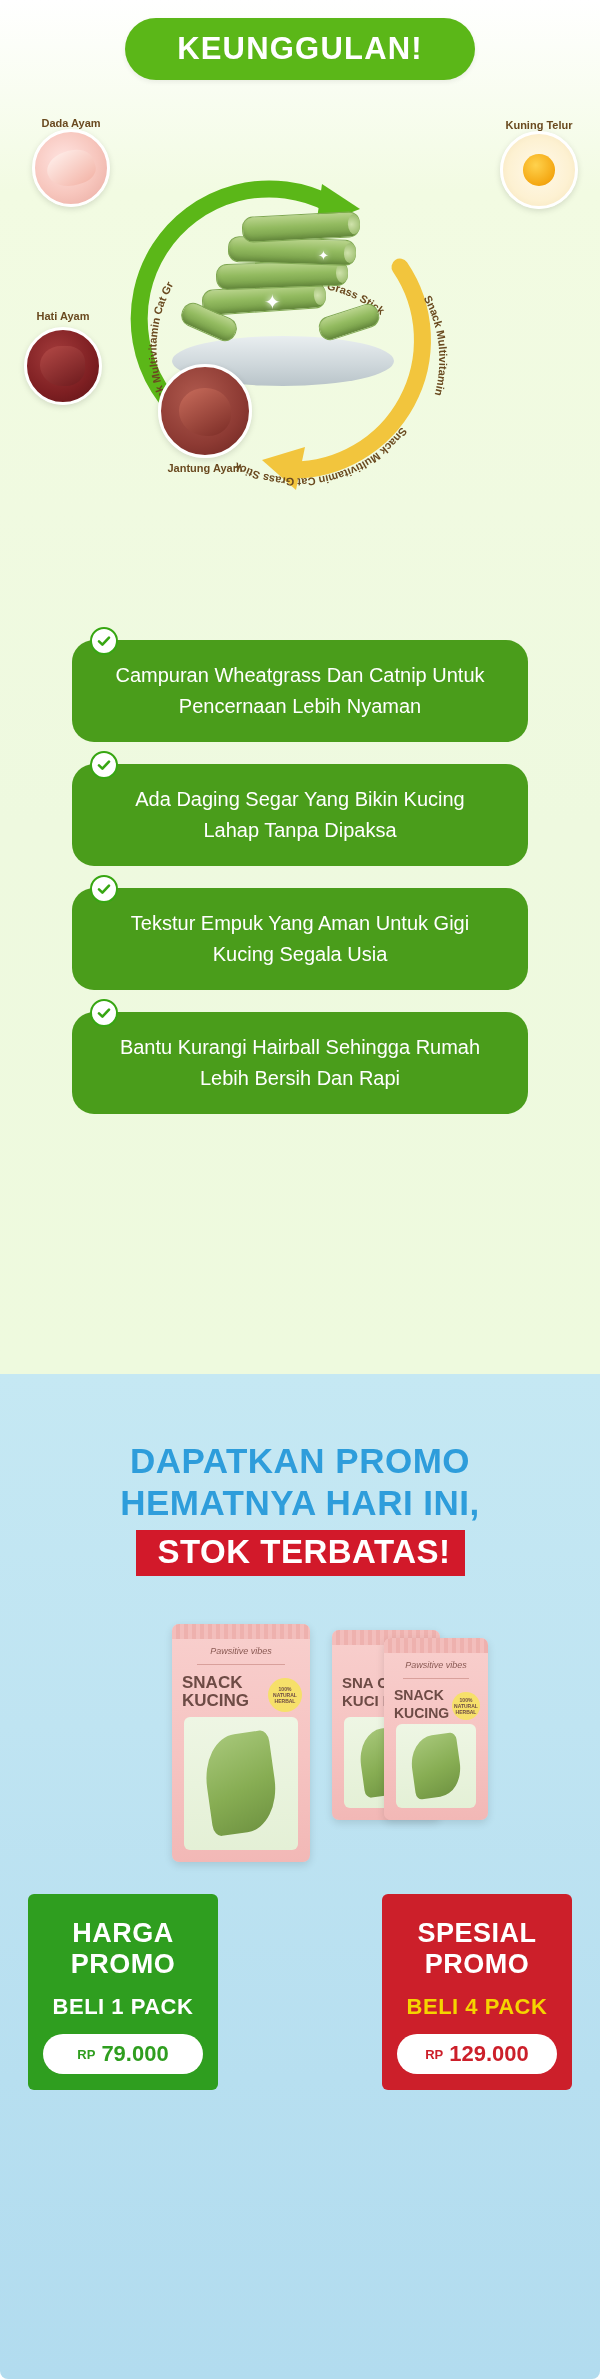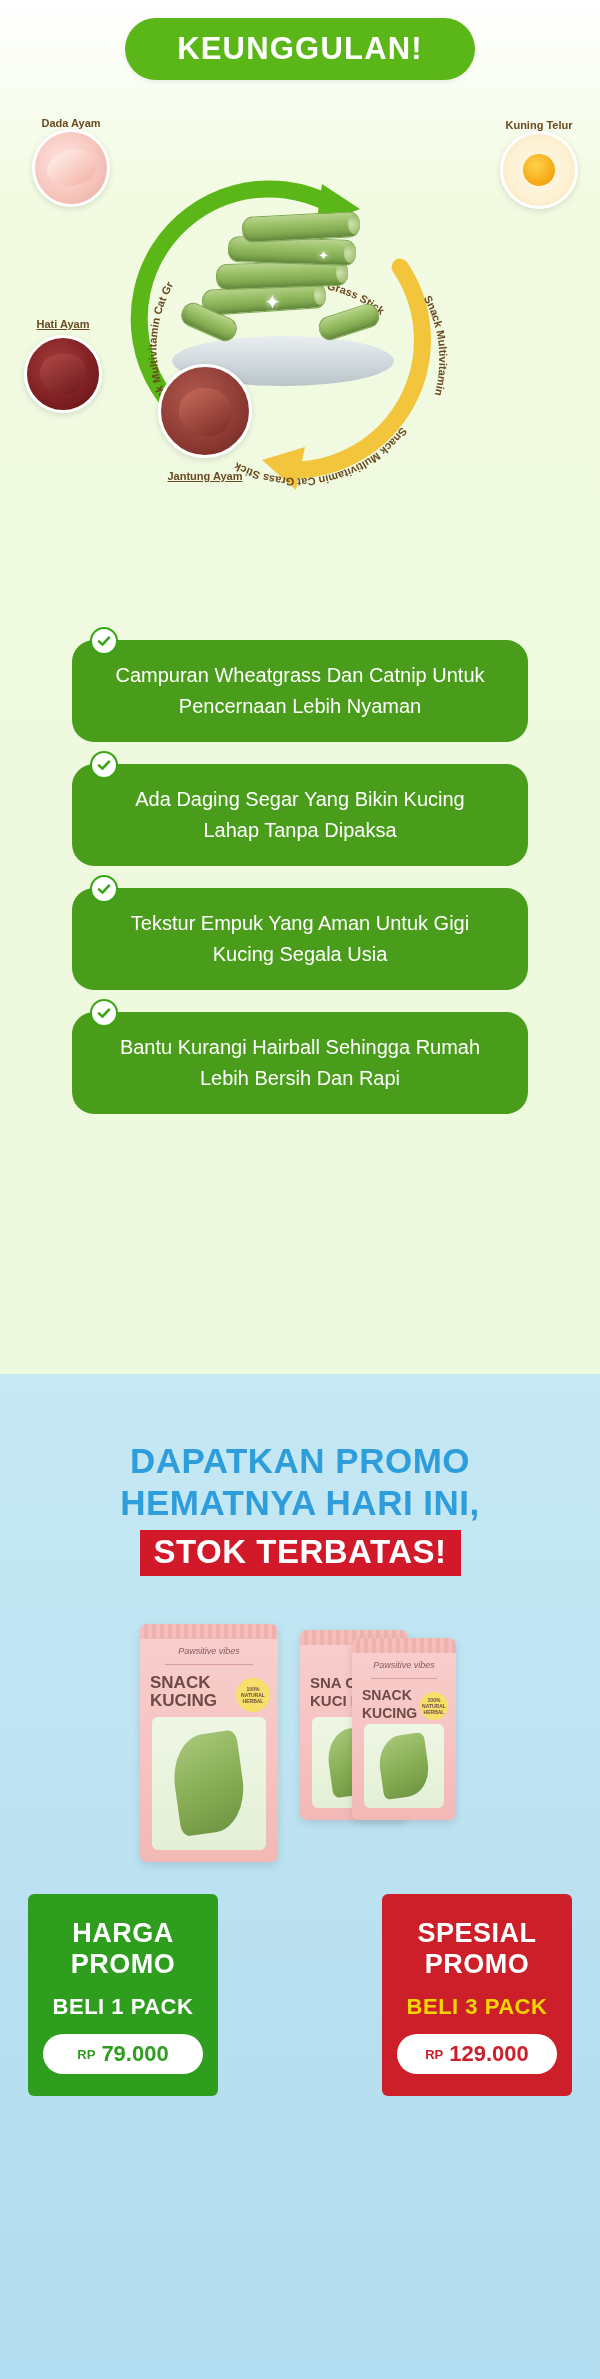--- a/index.html
+++ b/index.html
@@ -8,20 +8,21 @@
     height: 2379px;
     font-family: "Liberation Sans", sans-serif;
     background: #ffffff;
     overflow: hidden;
   }
   .page {
     position: relative;
     width: 600px;
     height: 2379px;
     overflow: hidden;
+    border-radius: 8px;
   }
 
   
   .sec-keunggulan {
     position: relative;
     width: 600px;
     height: 1374px;
     background: linear-gradient(180deg, #ffffff 0%, #f2fbe2 14%, #eef9df 60%, #eefade 100%);
   }
   .title-pill {
@@ -67,21 +68,21 @@
     margin: 0 auto;
   }
   .ing .cap {
     font-size: 11px;
     color: #6a4a20;
     margin-top: 5px;
     font-weight: bold;
     white-space: nowrap;
   }
   .ing.below .cap { margin-top: 5px; }
-  .ing.above .cap { margin-bottom: 5px; margin-top: 12px; text-decoration: underline; }
+  .ing.above .cap { margin-bottom: 5px; margin-top: 4px; }
 
   
   .art-chicken { background: radial-gradient(circle at 40% 40%, #ffe4e1 0%, #f7c6bd 55%, #e8a99f 100%); }
   .art-chicken:after {
     content:""; position:absolute; left:16%; top:26%; width:66%; height:48%;
     background: linear-gradient(160deg,#fff0ec,#f3b3a6);
     border-radius: 50% 50% 40% 60%;
     transform: rotate(-18deg);
   }
   .art-egg { background: radial-gradient(circle at 50% 50%, #fff9ea 0%, #fdf1d2 60%, #f3e1b6 100%); }
@@ -199,31 +200,32 @@
     line-height: 42px;
   }
   .promo-head .l3 {
     display: inline-block;
     margin-top: 6px;
     background: #d2192a;
     color: #ffffff;
     font-size: 33px;
     font-weight: bold;
     letter-spacing: 0.5px;
-    padding: 3px 14px 5px 14px;
+    padding: 3px 14px 5px 22px;
   }
 
   
   .pouches { position: absolute; left: 0; top: 250px; width: 600px; height: 280px; }
   .pouch {
     position: absolute;
     background: linear-gradient(180deg,#f8cfcd 0%, #f6c4c2 55%, #f2b8b6 100%);
     border-radius: 7px;
     box-shadow: 0 3px 8px rgba(0,0,0,0.12);
     overflow: hidden;
+    margin-left: 32px;
   }
   .pouch .top-seal {
     position:absolute; left:0; right:0; top:0; height:15px;
     background: repeating-linear-gradient(90deg,#f3bebc 0 4px,#eeb1ae 4px 8px);
   }
   .pouch .logo {
     position:absolute; left:0; right:0; top:22px;
     text-align:center; font-size:9px; color:#8a5a54; font-style: italic;
   }
   .pouch .brandline { position:absolute; left:18%; right:18%; top:40px; height:1px; background:#d9a09b; }
@@ -249,21 +251,21 @@
     background: linear-gradient(160deg,#a9c97c 0%,#87ad53 55%,#6d9140 100%);
     border-radius: 50% 12% 50% 12%;
   }
 
   
   .cards { position: absolute; left: 0; top: 520px; width: 600px; height: 420px; }
   .card {
     position: absolute;
     width: 190px;
     border-radius: 6px;
-    padding: 24px 10px 22px 10px;
+    padding: 24px 10px 16px 10px;
     text-align: center;
   }
   .card.green { left: 28px; background: #2f9e1f; }
   .card.red   { right: 28px; background: #cc1f2a; }
   .card .ctitle {
     color: #ffffff;
     font-size: 27px;
     font-weight: bold;
     line-height: 31px;
     letter-spacing: 0.5px;
@@ -469,21 +471,21 @@
           <span class="rp">RP</span>
           <span class="num">79.000</span>
         </div>
       </div>
 
       <div class="card red">
         <div class="ctitle">
           <span>SPESIAL</span><br>
           <span>PROMO</span>
         </div>
-        <div class="csub">BELI 3 PACK</div>
+        <div class="csub">BELI 4 PACK</div>
         <div class="price">
           <span class="rp">RP</span>
           <span class="num">129.000</span>
         </div>
       </div>
 
     </div>
   </div>
 
 </div>

